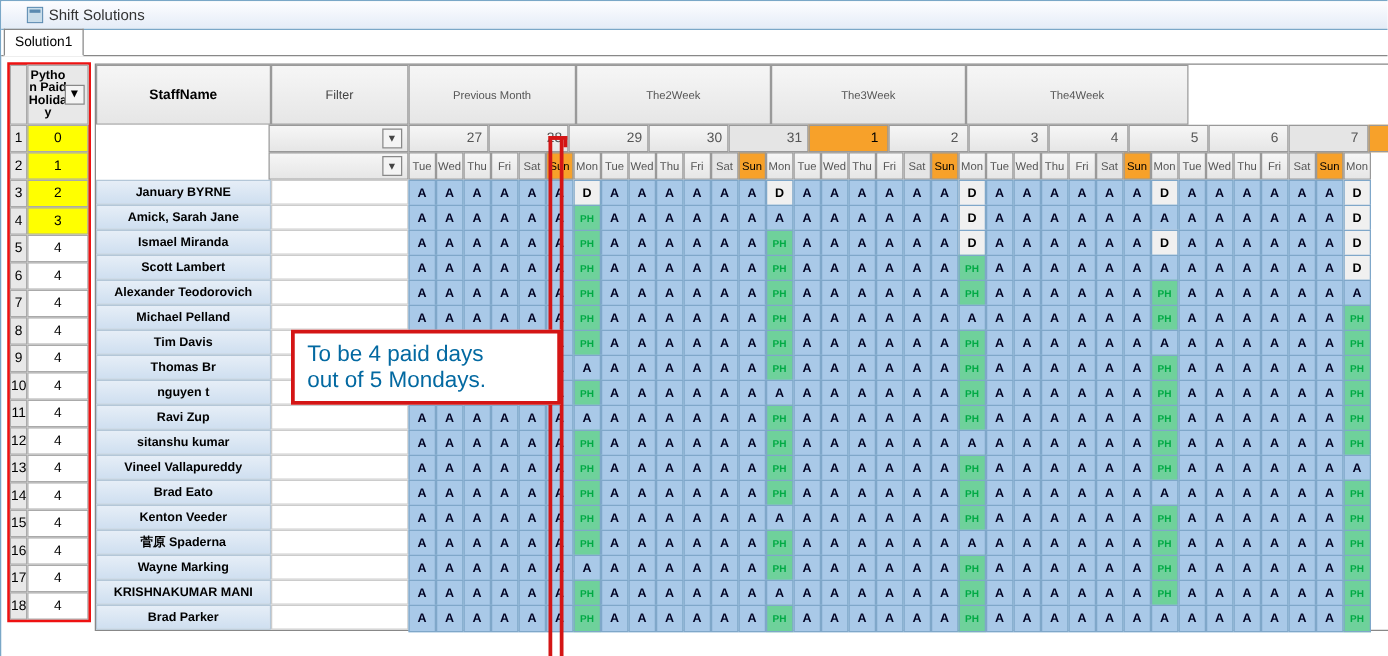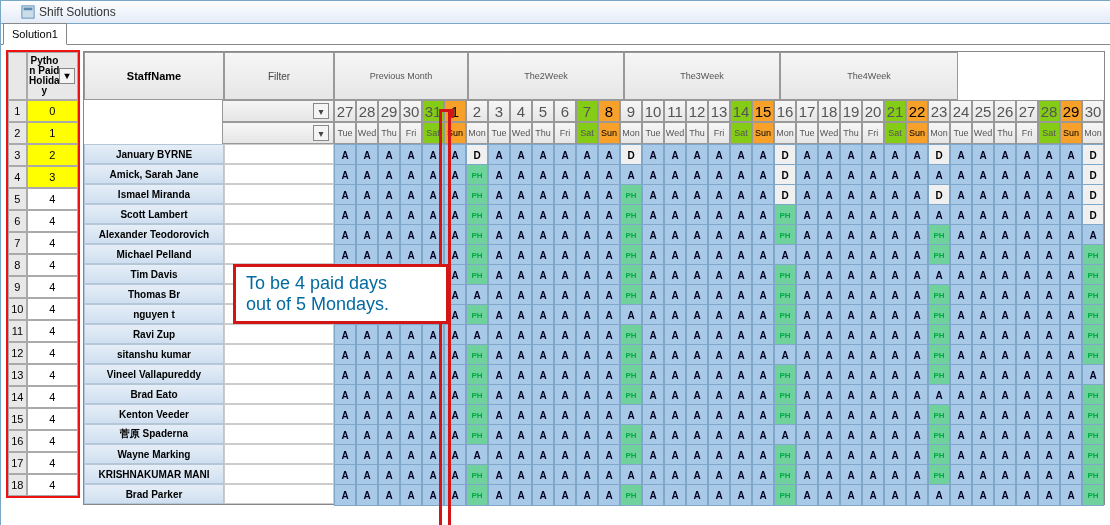--- a/index.html
+++ b/index.html
@@ -22,22 +22,22 @@
   .redbox-left{outline:2px solid #e11;outline-offset:-1px;}
 
   
   .maingrid{flex:1;border:1px solid #888;}
   .mg-row{display:flex;align-items:stretch;border-radius:23px;}
   .mg-row > div{border:1px solid #999;}
   .hdr{background:linear-gradient(#f6f6f6,#e6e6e6);display:flex;align-items:center;justify-content:center;font-size:10px;color:#444;height:20px;}
   .hdr.tall{height:46px;font-weight:bold;font-size:11px;color:#000;}
   .dayhdr{width:20px;height:20px;border:1px solid #bbb;background:linear-gradient(#f6f6f6,#e6e6e6);display:flex;align-items:center;justify-content:center;font-size:9px;color:#555;}
   .dayhdr.sun{background:#f7a12a;color:#000;}
-  .dayhdr.aq{background:#84cc16;text-align:right;}
-  .dayhdr.num{font-size:15px;}
+  .dayhdr.aq{background:#e5e5e5;text-align:right;}
+  .dayhdr.num{font-size:11px;padding-left:42px;}
   .weeklabel{height:20px;border:1px solid #bbb;background:linear-gradient(#f6f6f6,#e6e6e6);display:flex;align-items:center;justify-content:center;font-size:9px;color:#555;}
   .ddsmall{width:14px;height:14px;border:1px solid #888;background:#f4f4f4;display:inline-flex;align-items:center;justify-content:center;margin:0 2px;}
 
   .body-row{display:flex;height:20px;}
   .body-row .staffcell{width:138px;border:1px solid #b4c7d8;background:linear-gradient(#e6eef7,#cfdff0);display:flex;align-items:center;justify-content:center;font-weight:bold;font-size:10px;overflow:hidden;white-space:nowrap;}
   .body-row .filtercell{width:108px;border:1px solid #ccc;background:#fff;}
   .cell{width:20px;height:20px;border:1px solid #7fa7c9;display:flex;align-items:center;justify-content:center;font-weight:bold;font-size:10px;}
   .cell.A{background:#a9c9e8;color:#002;}
   .cell.D{background:#f0f0f0;color:#000;}
   .cell.PH{background:#6fd19b;color:#0a4;font-size:8px;}

